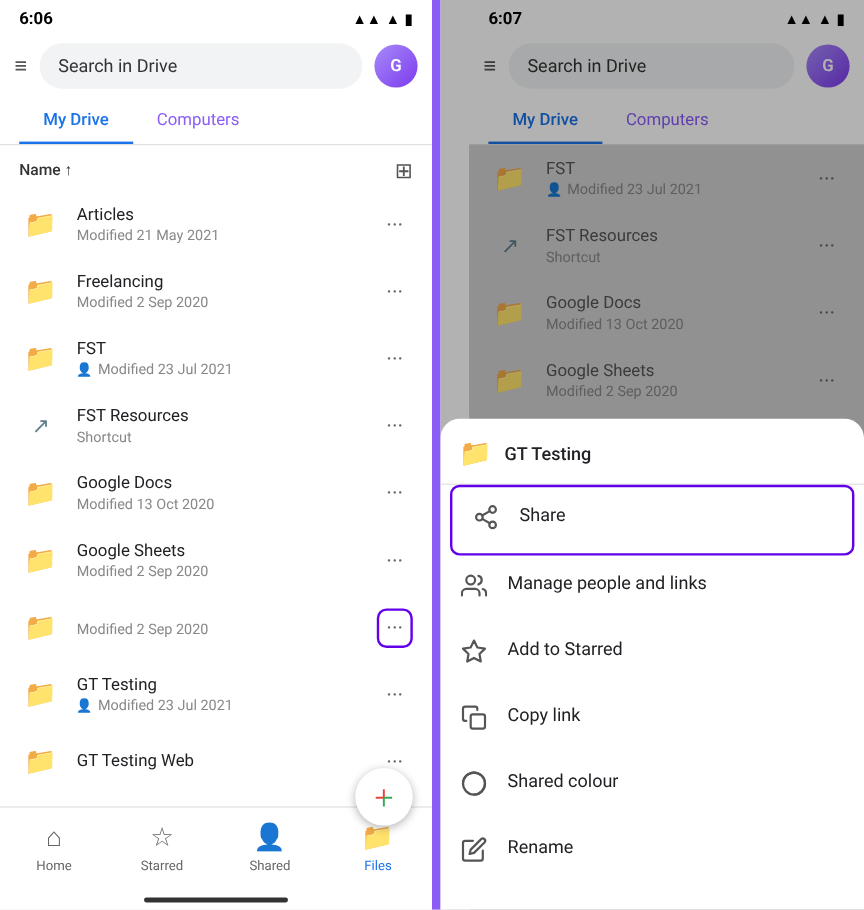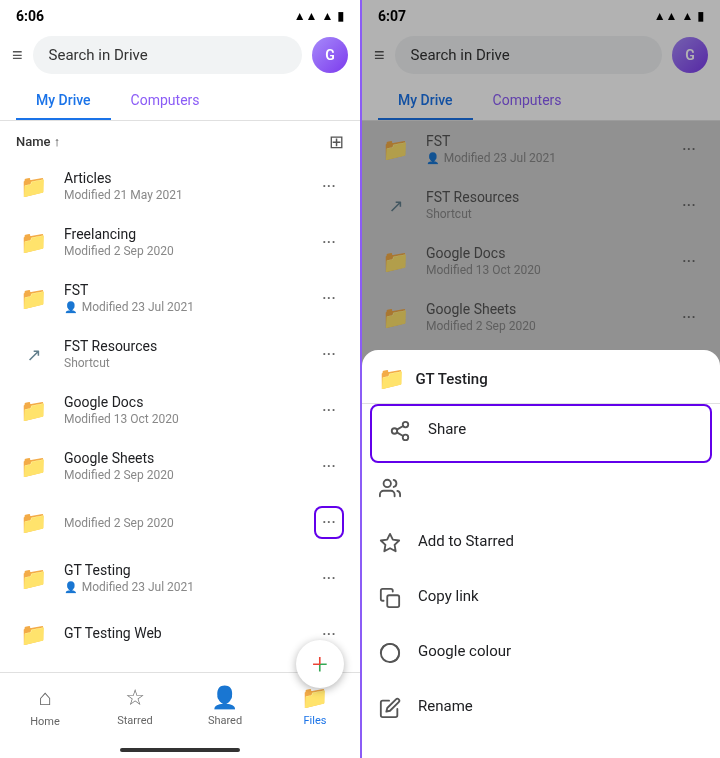--- a/index.html
+++ b/index.html
@@ -17,21 +17,22 @@
       width: 360px;
       height: 758px;
       background: #fff;
       display: flex;
       flex-direction: column;
       overflow: hidden;
       position: relative;
     }
 
     .phone-panel.right {
-      border-left: 2px solid #8b5cf6;
+      border-left: 7px solid #8b5cf6;
+      padding-left: 24px;
     }
 
     
     .status-bar {
       display: flex;
       justify-content: space-between;
       align-items: center;
       padding: 8px 16px 4px;
       font-size: 13px;
       font-weight: 600;
@@ -582,20 +583,21 @@
 
     <div class="context-menu-item">
       <span class="context-item-icon">
         <svg width="22" height="22" viewBox="0 0 24 24" fill="none" stroke="#555" stroke-width="2" stroke-linecap="round" stroke-linejoin="round">
           <path d="M17 21v-2a4 4 0 0 0-4-4H5a4 4 0 0 0-4 4v2"></path>
           <circle cx="9" cy="7" r="4"></circle>
           <path d="M23 21v-2a4 4 0 0 0-3-3.87"></path>
           <path d="M16 3.13a4 4 0 0 1 0 7.75"></path>
         </svg>
       </span>
+      <span class="context-item-label">Manage people and links</span>
     </div>
 
     <div class="context-menu-item">
       <span class="context-item-icon">
         <svg width="22" height="22" viewBox="0 0 24 24" fill="none" stroke="#555" stroke-width="2" stroke-linecap="round" stroke-linejoin="round">
           <polygon points="12 2 15.09 8.26 22 9.27 17 14.14 18.18 21.02 12 17.77 5.82 21.02 7 14.14 2 9.27 8.91 8.26 12 2"></polygon>
         </svg>
       </span>
       <span class="context-item-label">Add to Starred</span>
     </div>
@@ -611,21 +613,21 @@
     </div>
 
     <div class="context-menu-item">
       <span class="context-item-icon">
         <svg width="22" height="22" viewBox="0 0 24 24" fill="none" stroke="#555" stroke-width="2" stroke-linecap="round" stroke-linejoin="round">
           <circle cx="12" cy="12" r="10"></circle>
           <path d="M12 2a10 10 0 0 1 0 20"></path>
           <path d="M12 2C6.48 2 2 6.48 2 12"></path>
         </svg>
       </span>
-      <span class="context-item-label">Google colour</span>
+      <span class="context-item-label">Shared colour</span>
     </div>
 
     <div class="context-menu-item">
       <span class="context-item-icon">
         <svg width="22" height="22" viewBox="0 0 24 24" fill="none" stroke="#555" stroke-width="2" stroke-linecap="round" stroke-linejoin="round">
           <path d="M11 4H4a2 2 0 0 0-2 2v14a2 2 0 0 0 2 2h14a2 2 0 0 0 2-2v-7"></path>
           <path d="M18.5 2.5a2.121 2.121 0 0 1 3 3L12 15l-4 1 1-4 9.5-9.5z"></path>
         </svg>
       </span>
       <span class="context-item-label">Rename</span>

